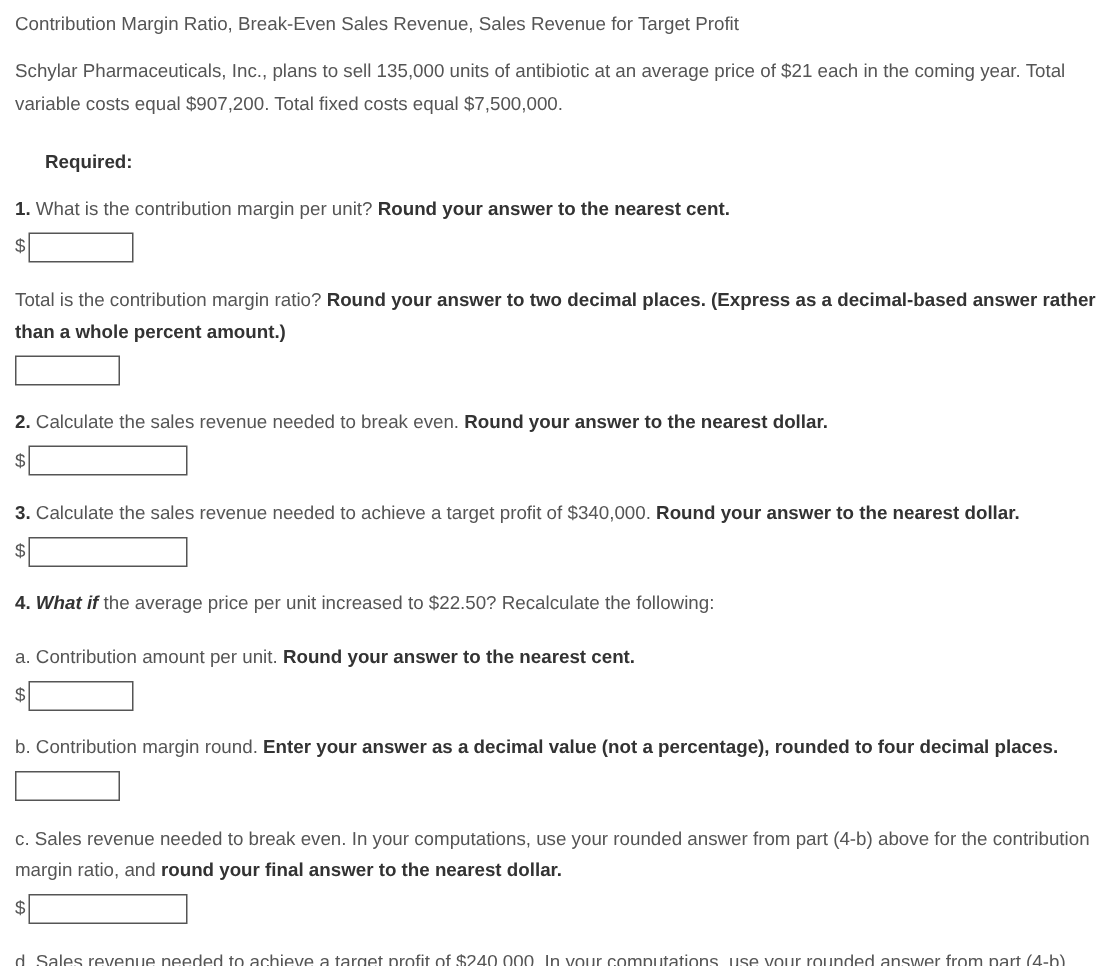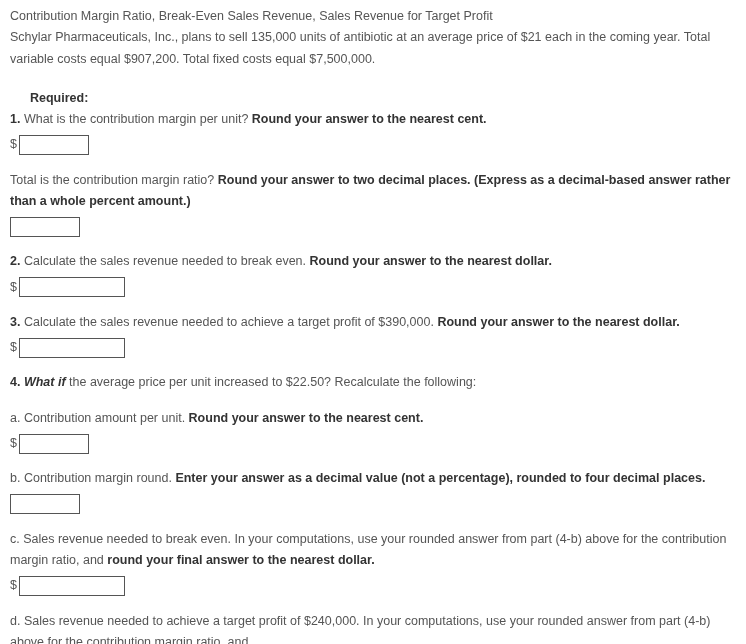--- a/index.html
+++ b/index.html
@@ -6,29 +6,30 @@
     font-family: Verdana, Geneva, sans-serif;
     font-size: 12.5px;
     color: #333;
     margin: 0;
     padding: 6px 10px;
     line-height: 1.7;
     width: 726px;
   }
   .title {
     color: #555;
+    margin-bottom: 10px;
   }
   .problem-text {
     color: #555;
     margin-bottom: 18px;
   }
   .required {
     font-weight: bold;
     color: #333;
-    margin-bottom: 0;
+    margin-bottom: 10px;
     padding-left: 20px;
   }
   .question {
     color: #555;
     margin-bottom: 4px;
   }
   .question b {
     color: #333;
     font-weight: bold;
   }
@@ -76,21 +77,21 @@
 </div>
 
 <div class="question">
   <b>2.</b><span> Calculate the sales revenue needed to break even. </span><b>Round your answer to the nearest dollar.</b>
 </div>
 <div class="input-row">
   <span class="prefix">$</span><input class="answer w-med" type="text" style="">
 </div>
 
 <div class="question">
-  <b>3.</b><span> Calculate the sales revenue needed to achieve a target profit of $390,000. </span><b>Round your answer to the nearest dollar.</b>
+  <b>3.</b><span> Calculate the sales revenue needed to achieve a target profit of $340,000. </span><b>Round your answer to the nearest dollar.</b>
 </div>
 <div class="input-row">
   <span class="prefix">$</span><input class="answer w-med" type="text" style="">
 </div>
 
 <div class="question" style="margin-bottom:14px;">
   <b>4.</b><span class="italic-bold"> What if</span><span> the average price per unit increased to $22.50? Recalculate the following:</span>
 </div>
 
 <div class="question">

